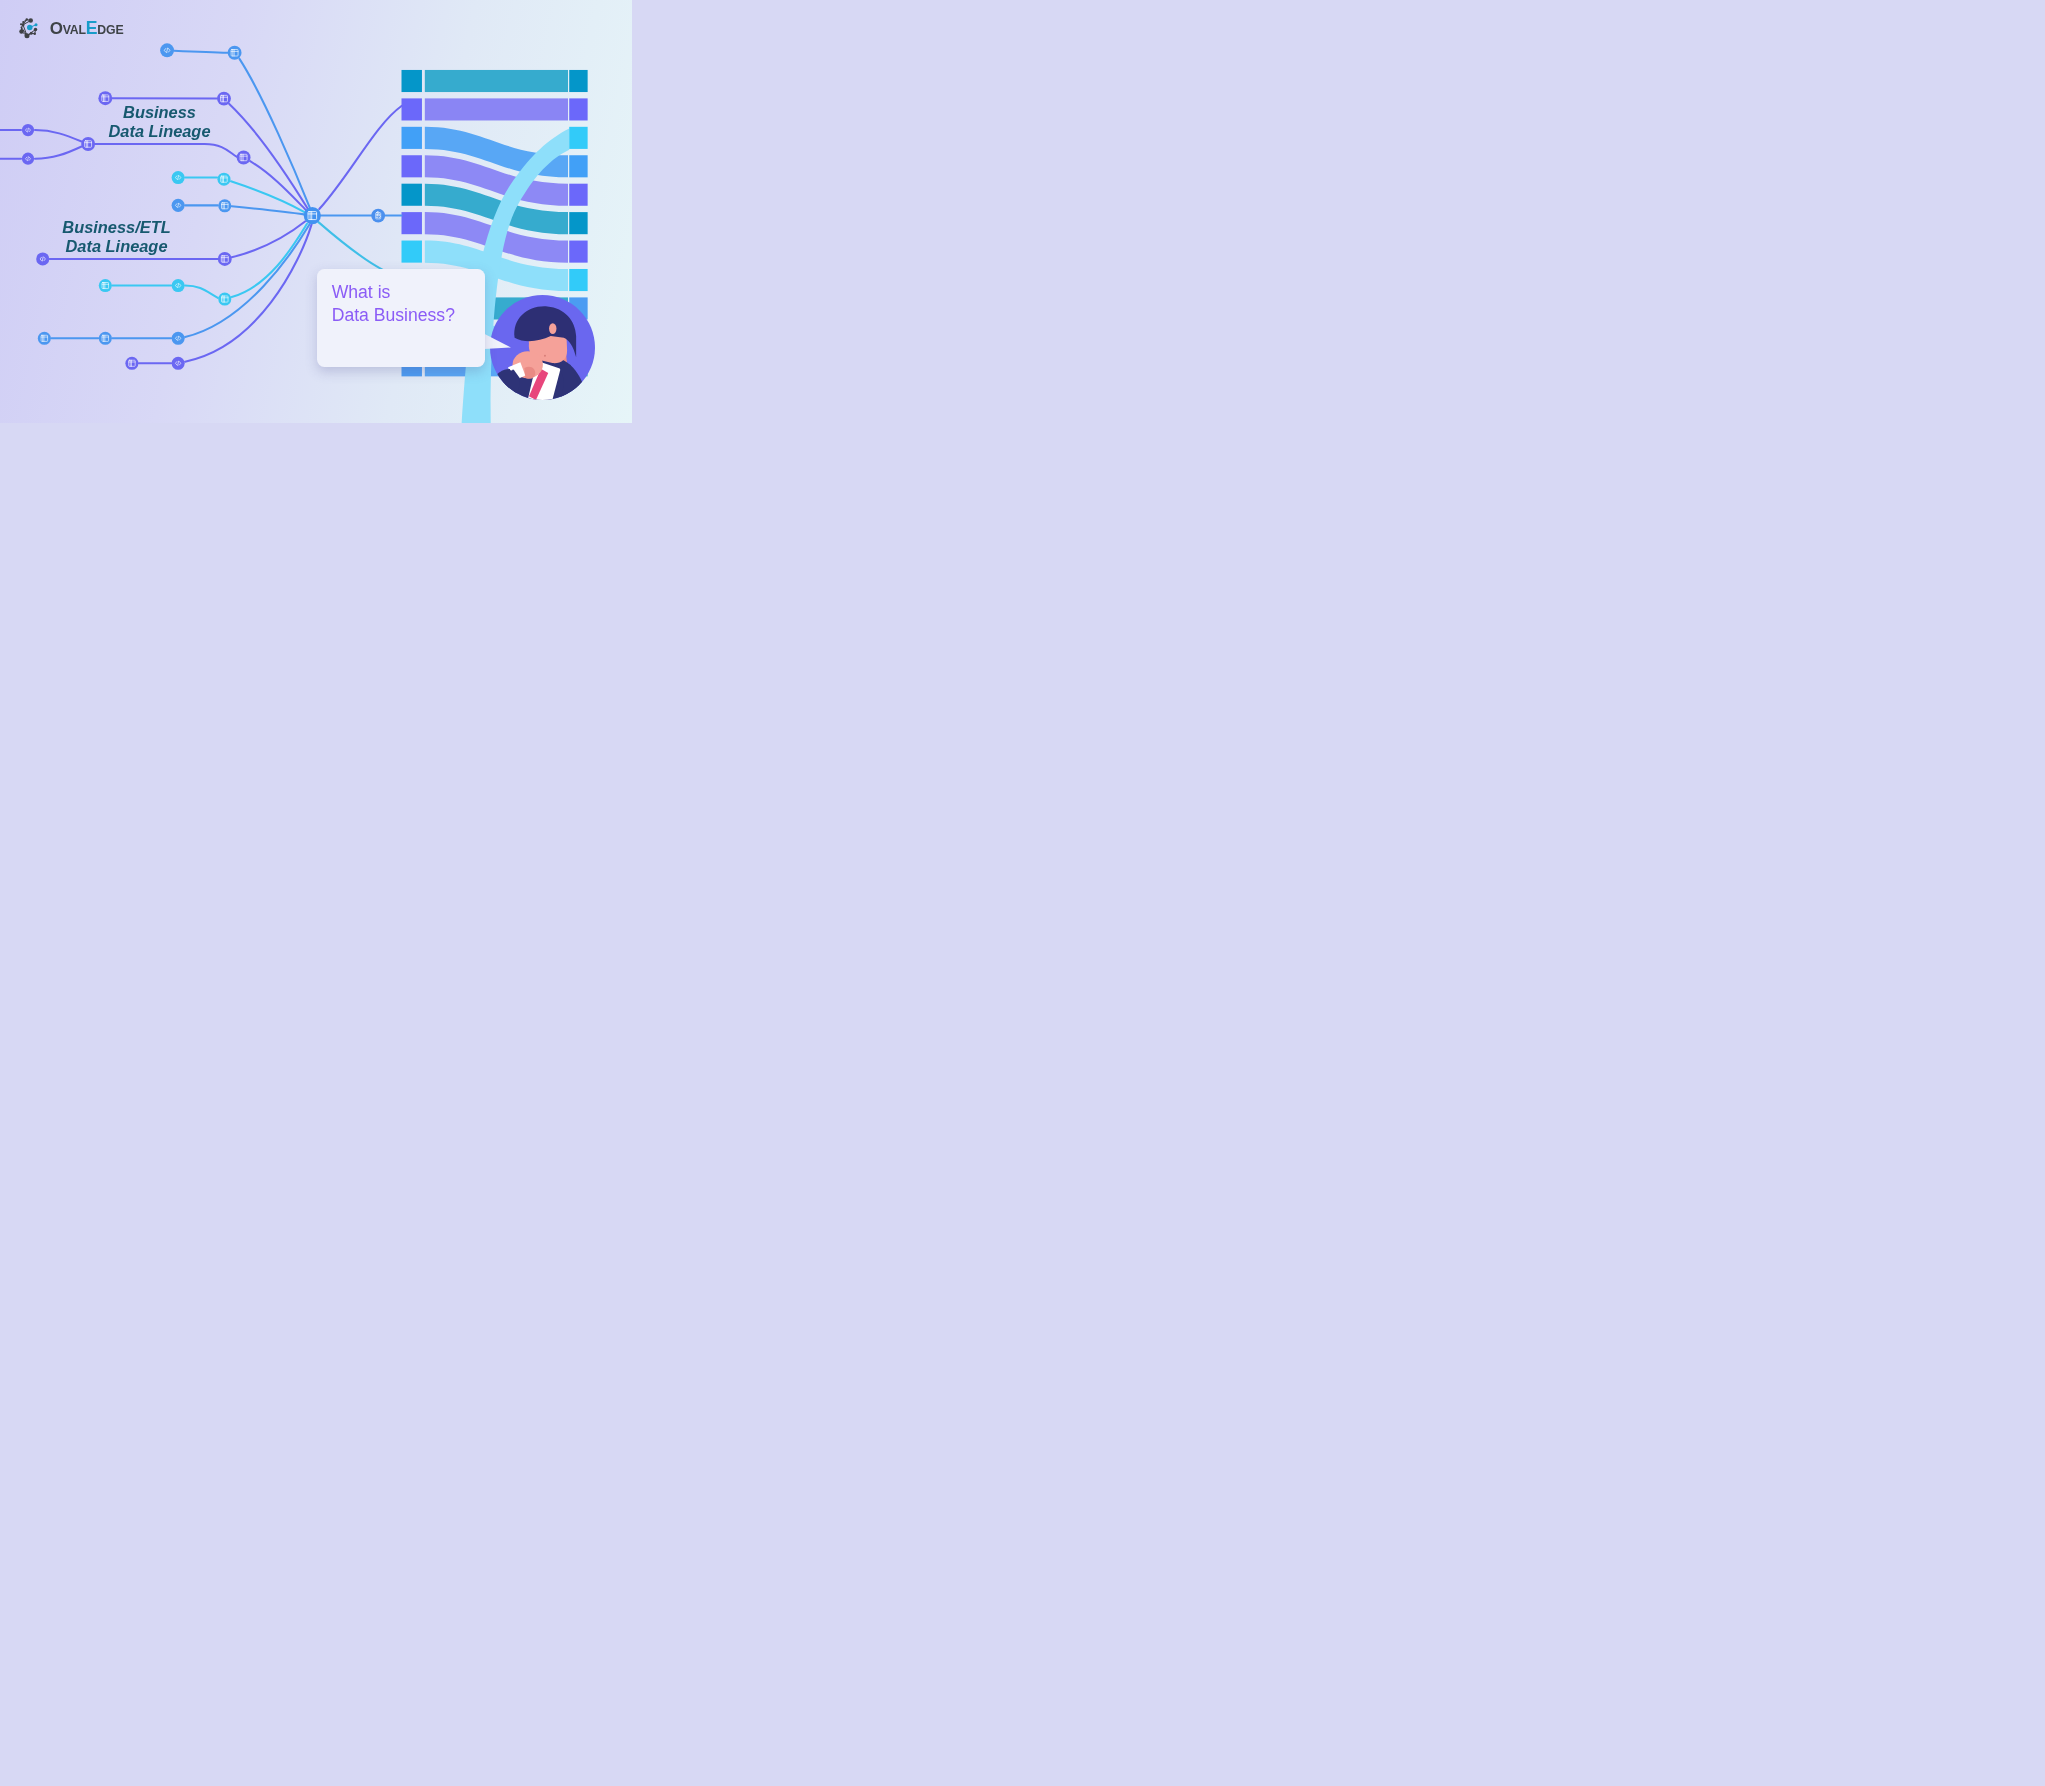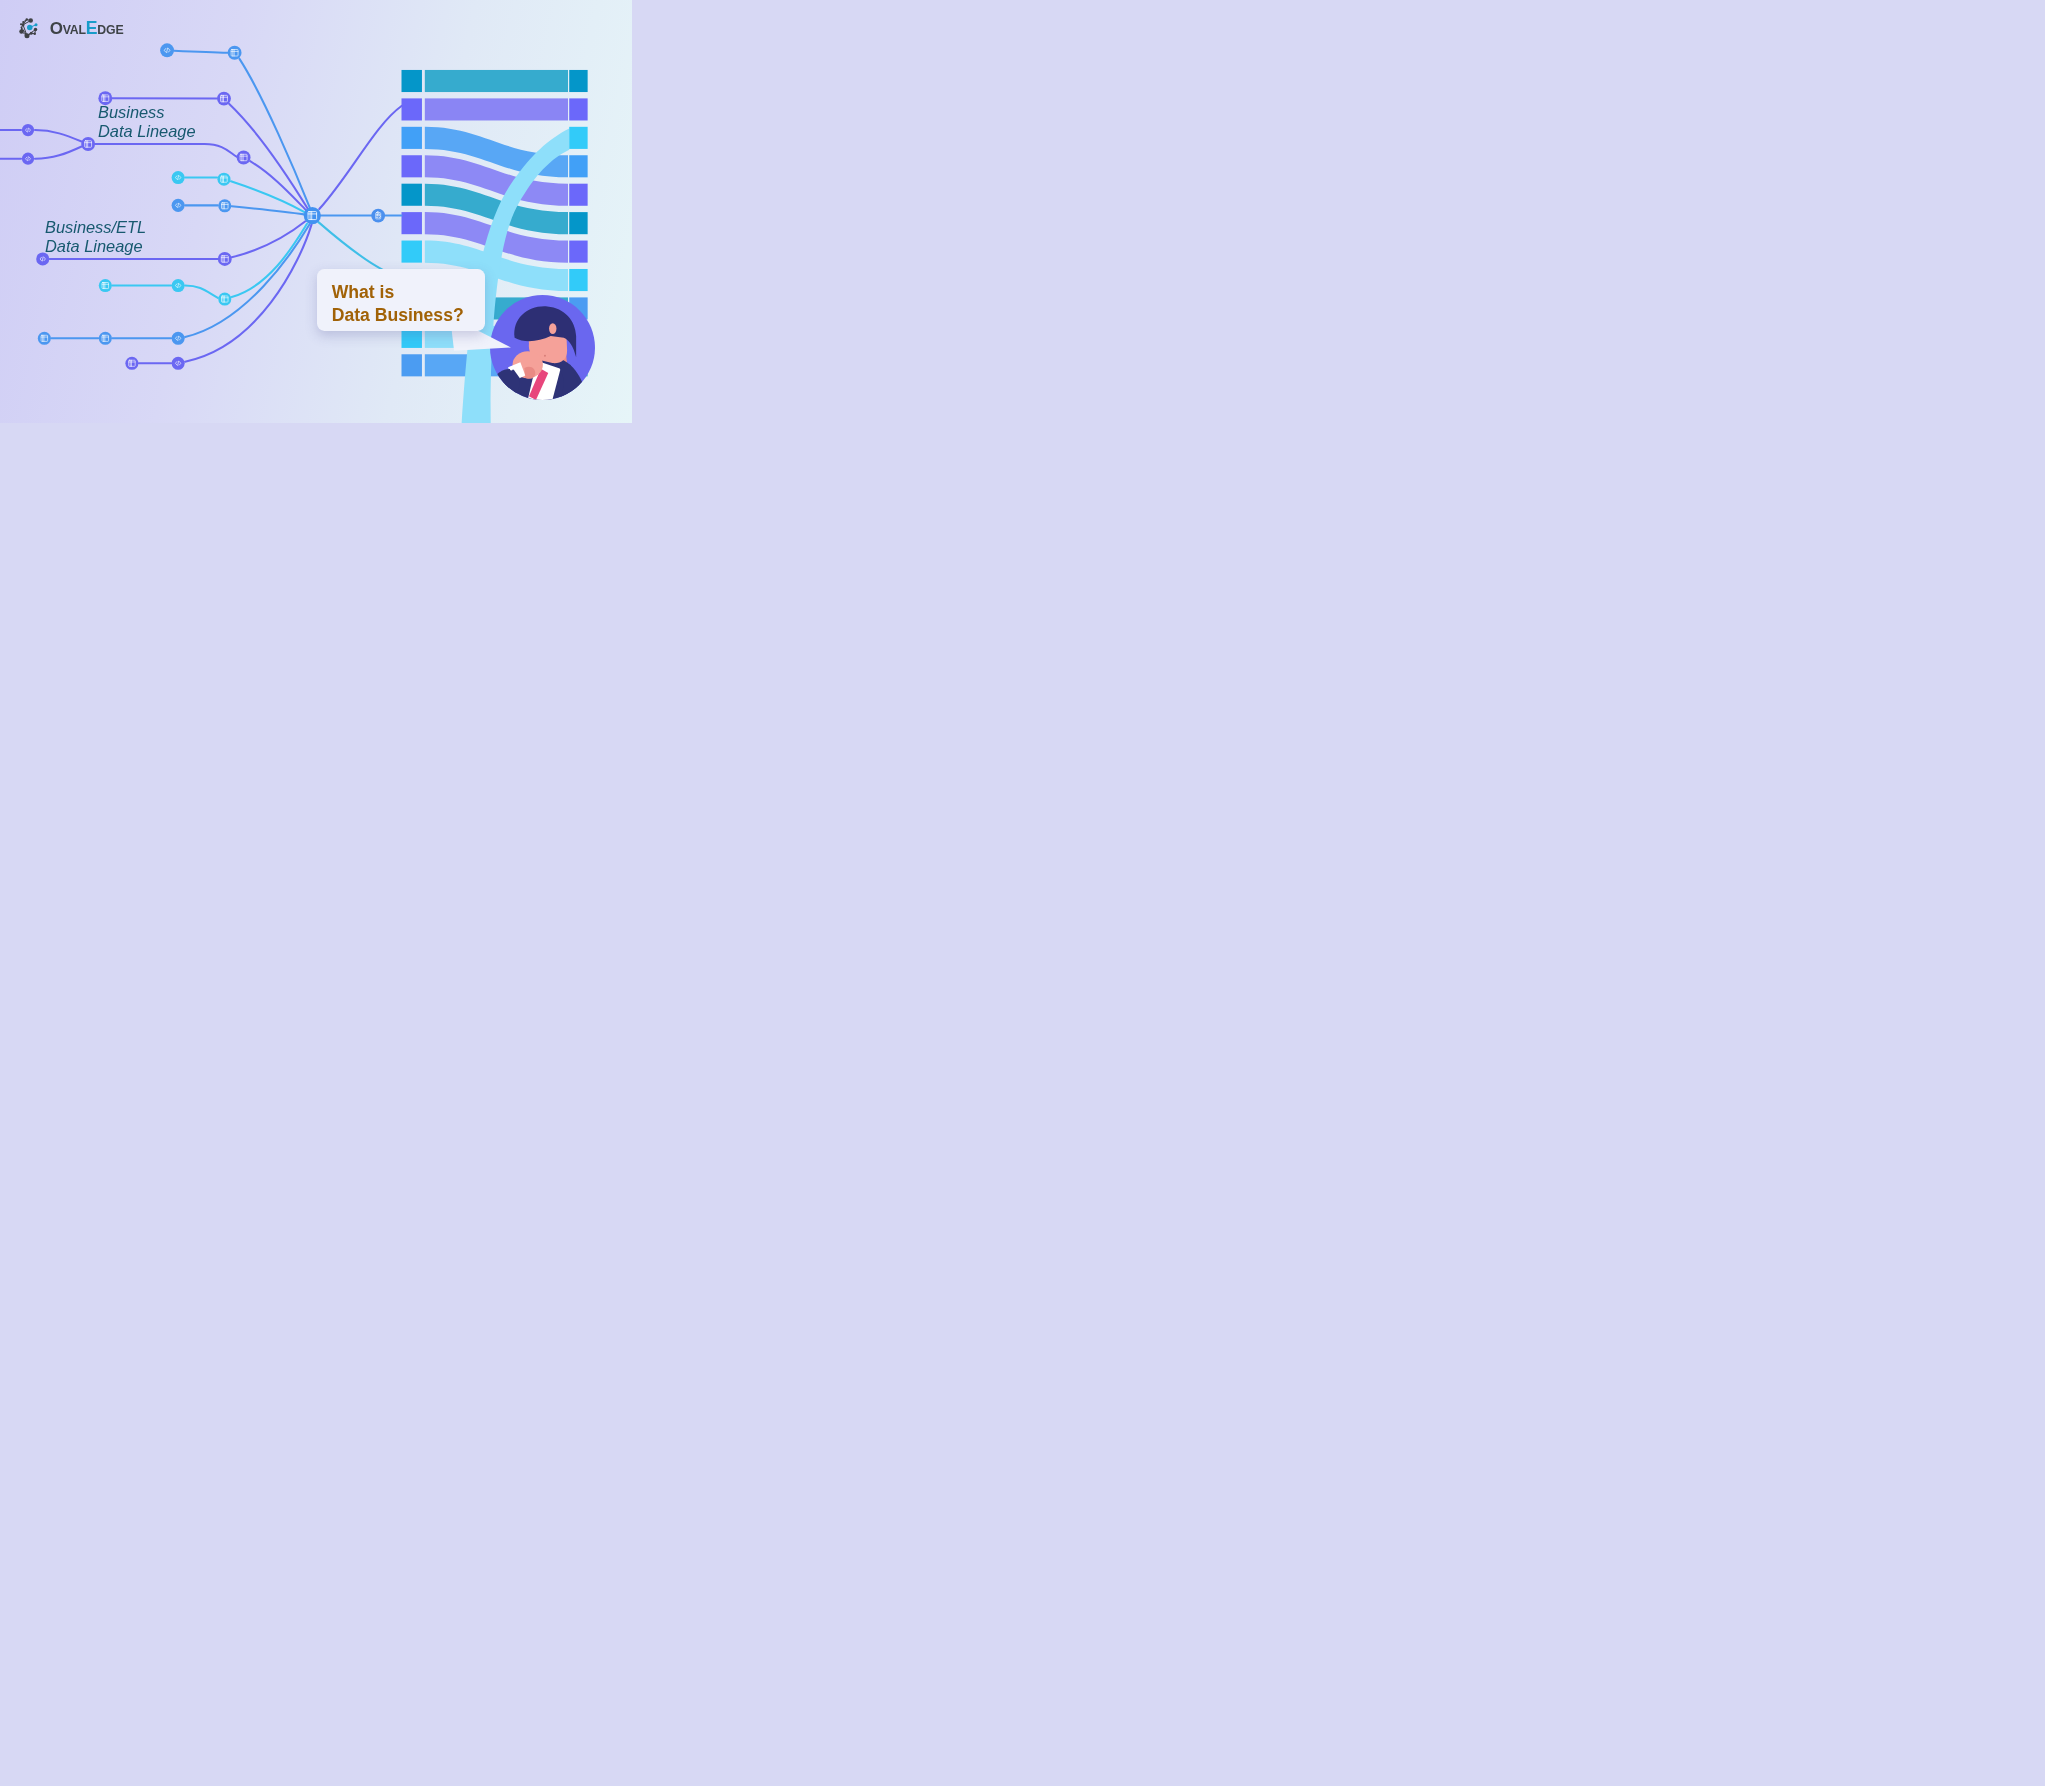--- a/index.html
+++ b/index.html
@@ -4,33 +4,33 @@
 <style>
   html,body{margin:0;padding:0;background:#d7d8f4;overflow:hidden;}
   .stage{
     position:relative;width:632px;height:423px;overflow:hidden;
     font-family:"Liberation Sans",sans-serif;
     background:linear-gradient(102deg,#cfcdf5 0%,#d8d8f6 34%,#e0e9f6 66%,#e6f5f8 100%);
     transform-origin:top left;transform:scale(calc(100vw / 1544));
   }
   svg{display:block}
   .canvas{position:absolute;left:0;top:0;z-index:1;}
-  .label{position:absolute;z-index:2;color:#17596f;font-style:italic;font-weight:400;
-         font-size:16.4px;line-height:1.17;text-align:left;}
+  .label{position:absolute;z-index:2;color:#17596f;font-style:italic;font-weight:700;
+         font-size:16.4px;line-height:1.17;text-align:center;}
   .logo{position:absolute;left:19px;top:14.7px;z-index:2;display:flex;align-items:center;}
   .logo-text{display:flex;align-items:baseline;margin-left:5.7px;color:#3e4347;
              font-weight:700;letter-spacing:-0.2px;}
   .logo-text .big{font-size:17px;}
   .logo-text .small{font-size:12.3px;}
   .logo-text .accent{font-size:17.6px;color:#189cc9;}
   .avatar{position:absolute;left:490px;top:295px;z-index:4;}
   .tail{position:absolute;left:450px;top:310px;z-index:5;}
-  .bubble{position:absolute;left:317px;top:269px;width:168px;height:62px;z-index:6;
+  .bubble{position:absolute;left:317px;top:269px;width:168px;height:98px;z-index:6;
           background:#f0f2fb;border-radius:7.4px;box-shadow:0 4.1px 11.5px rgba(85,85,150,.25);
-          color:#a16207;font-weight:700;font-size:17.6px;line-height:1.3;
+          color:#8b5cf6;font-weight:400;font-size:17.6px;line-height:1.3;
           padding:12.3px 0 0 14.7px;box-sizing:border-box;}
 </style>
 </head>
 <body>
 
 <div class="stage">
 
   <svg class="canvas" width="632" height="423" viewBox="0 0 1544 1034">
     <defs>
       <symbol id="table" viewBox="0 0 24 24">

